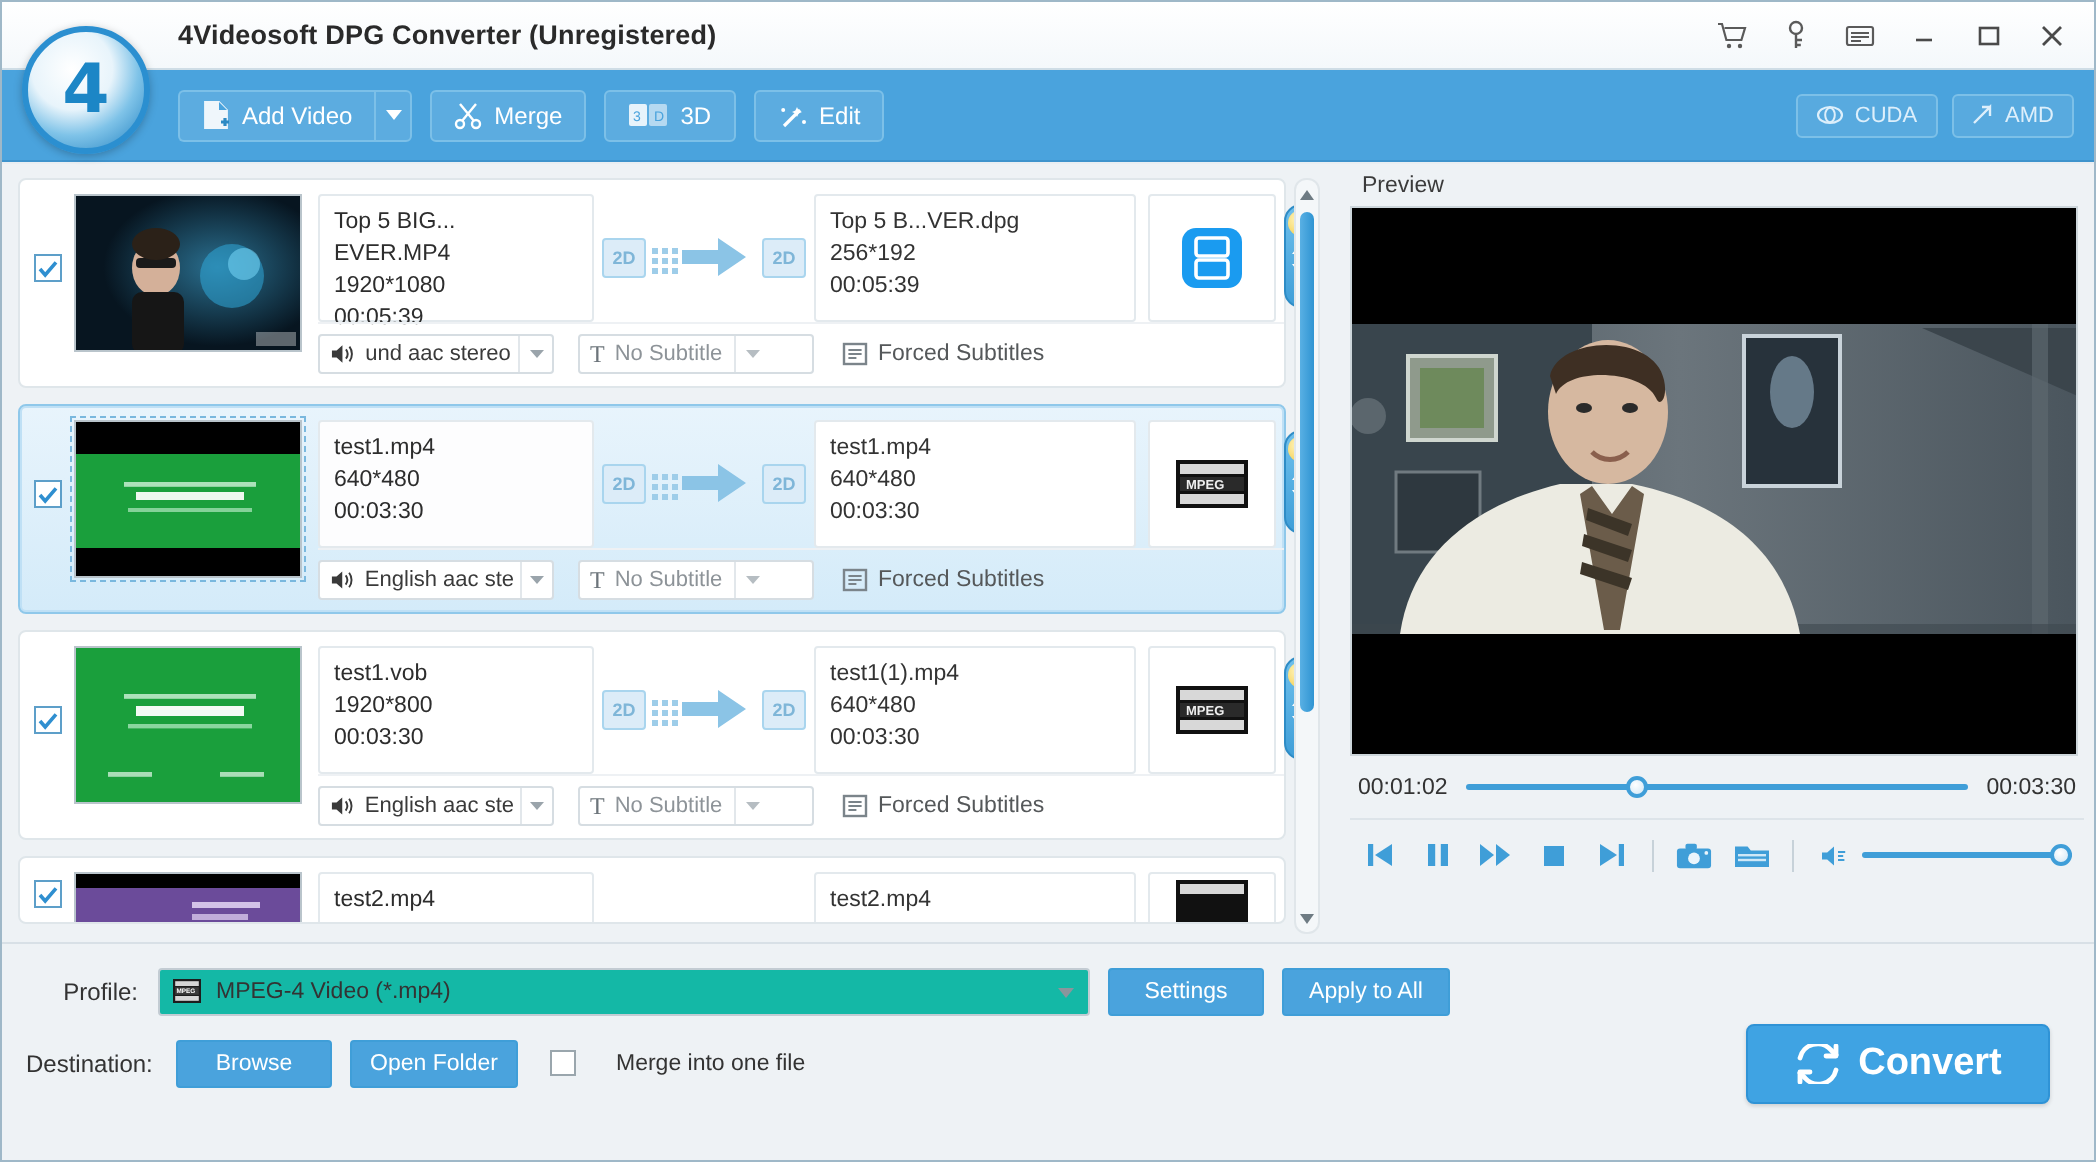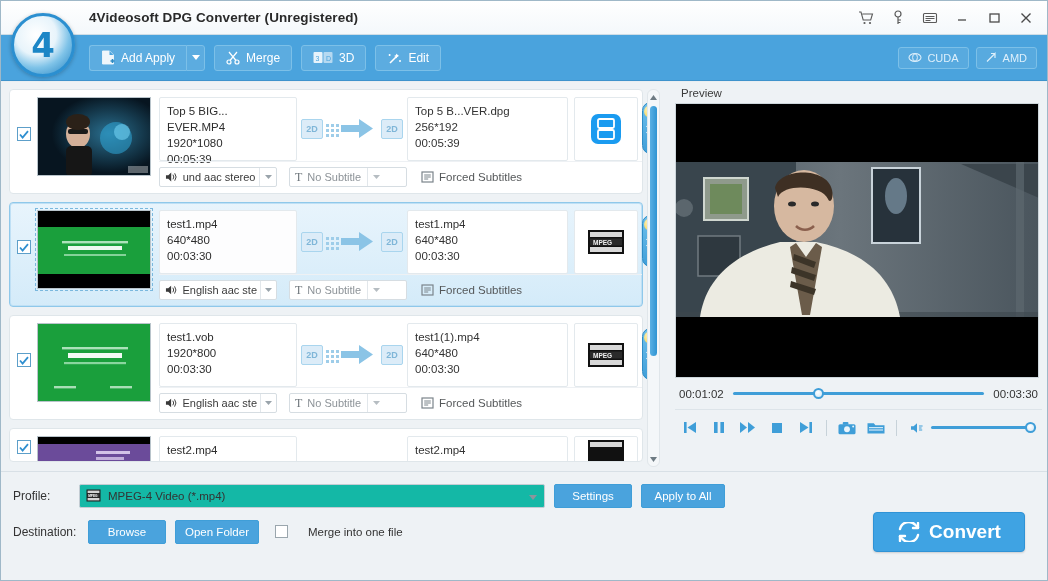--- a/index.html
+++ b/index.html
@@ -311,21 +311,21 @@
   }
 
   
   .bottom {
     position:absolute; left:0; right:0; bottom:0; height:109px;
     background:#eef2f5;
     border-top:1px solid #d8e0e6;
     padding:10px 12px 0 12px;
   }
   .brow { display:flex; align-items:center; height:27px; margin-bottom:9px; }
-  .blabel { width:66px; font-size:12px; color:#333; padding-right:28px; }
+  .blabel { width:66px; font-size:12px; color:#333; text-align:right; padding-right:10px; }
   .bfield {
     height:24px; border:1px solid #c3ccd3; background:#14b8a6;
     display:flex; align-items:center; padding:0 6px;
     font-size:11.5px; color:#333;
     border-radius:2px;
   }
   .bfield.profile { width:466px; position:relative; gap:7px; cursor:pointer; }
   .bfield.dest { width:466px; }
   .bfield .dcaret { position:absolute; right:7px; }
   .bluebtn {
@@ -399,21 +399,21 @@
 
       <div class="split">
         <div class="tbtn">
           <span class="ic">
             <svg width="14" height="15" viewBox="0 0 14 15">
                 <path d="M1.5 1h7l4 4v9h-11z" fill="#fff" stroke="#fff" stroke-width=".9" opacity=".9"></path>
                 <path d="M8.5 1v4h4" fill="#4aa3dd"></path>
                 <path d="M9.5 11h4M11.5 9v4" stroke="#2d8ac4" stroke-width="1.6"></path>
               </svg>
           </span>
-          <span>Add Apply</span>
+          <span>Add Video</span>
         </div>
         <div class="caretbtn">
           <svg width="8" height="5" viewBox="0 0 8 5">
               <path d="M0 0l4 5 4-5z" fill="#ffffff"></path>
             </svg>
         </div>
       </div>
 
       <div class="tbtn">
         <span class="ic">

